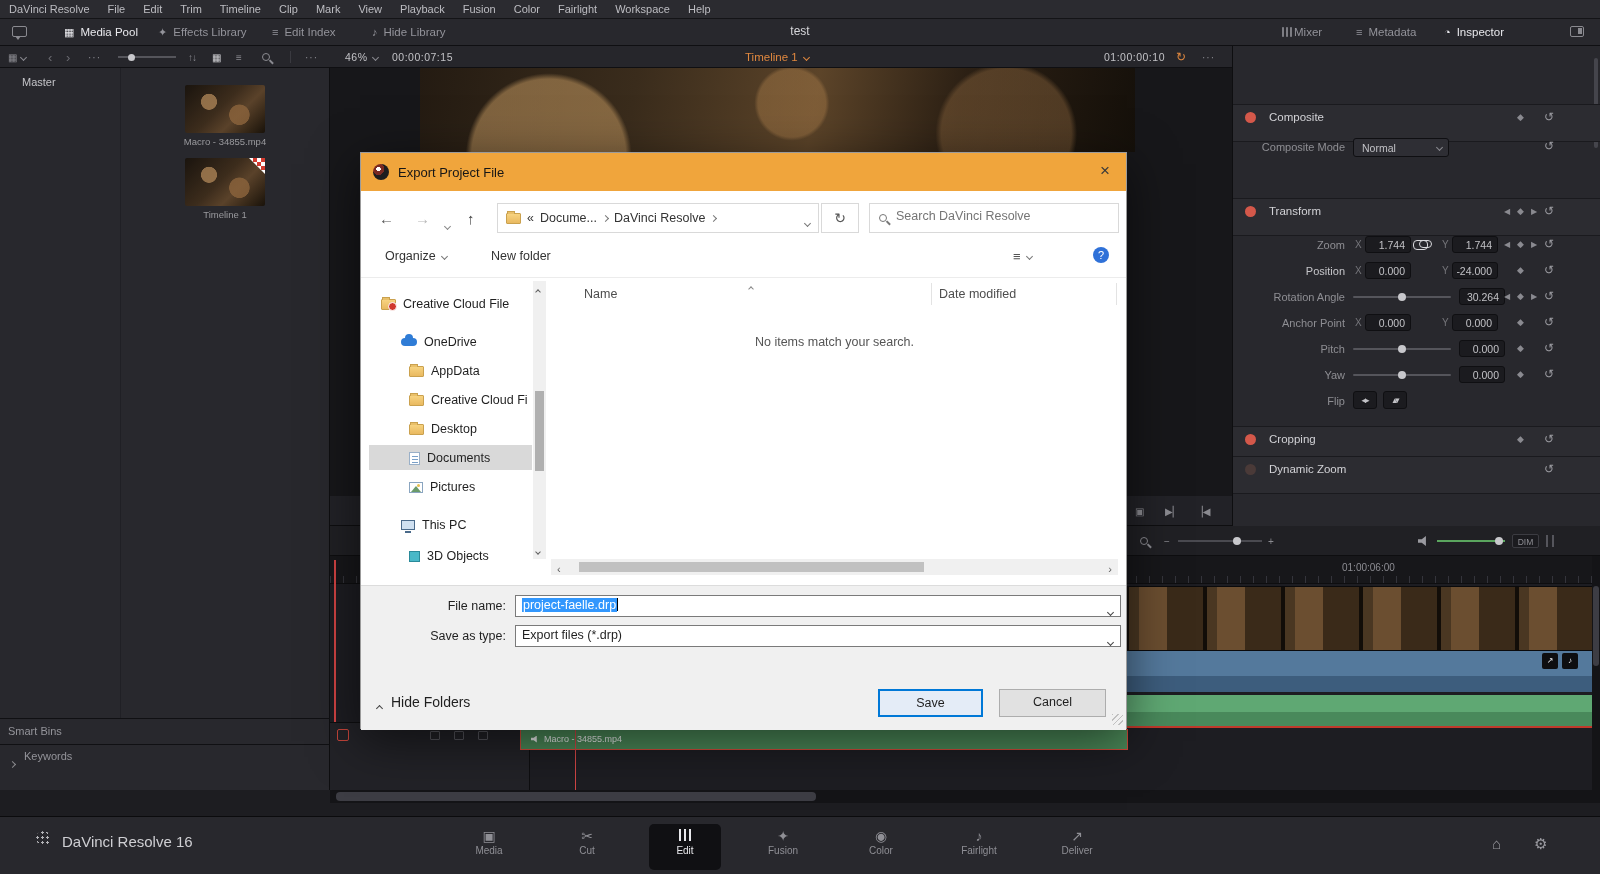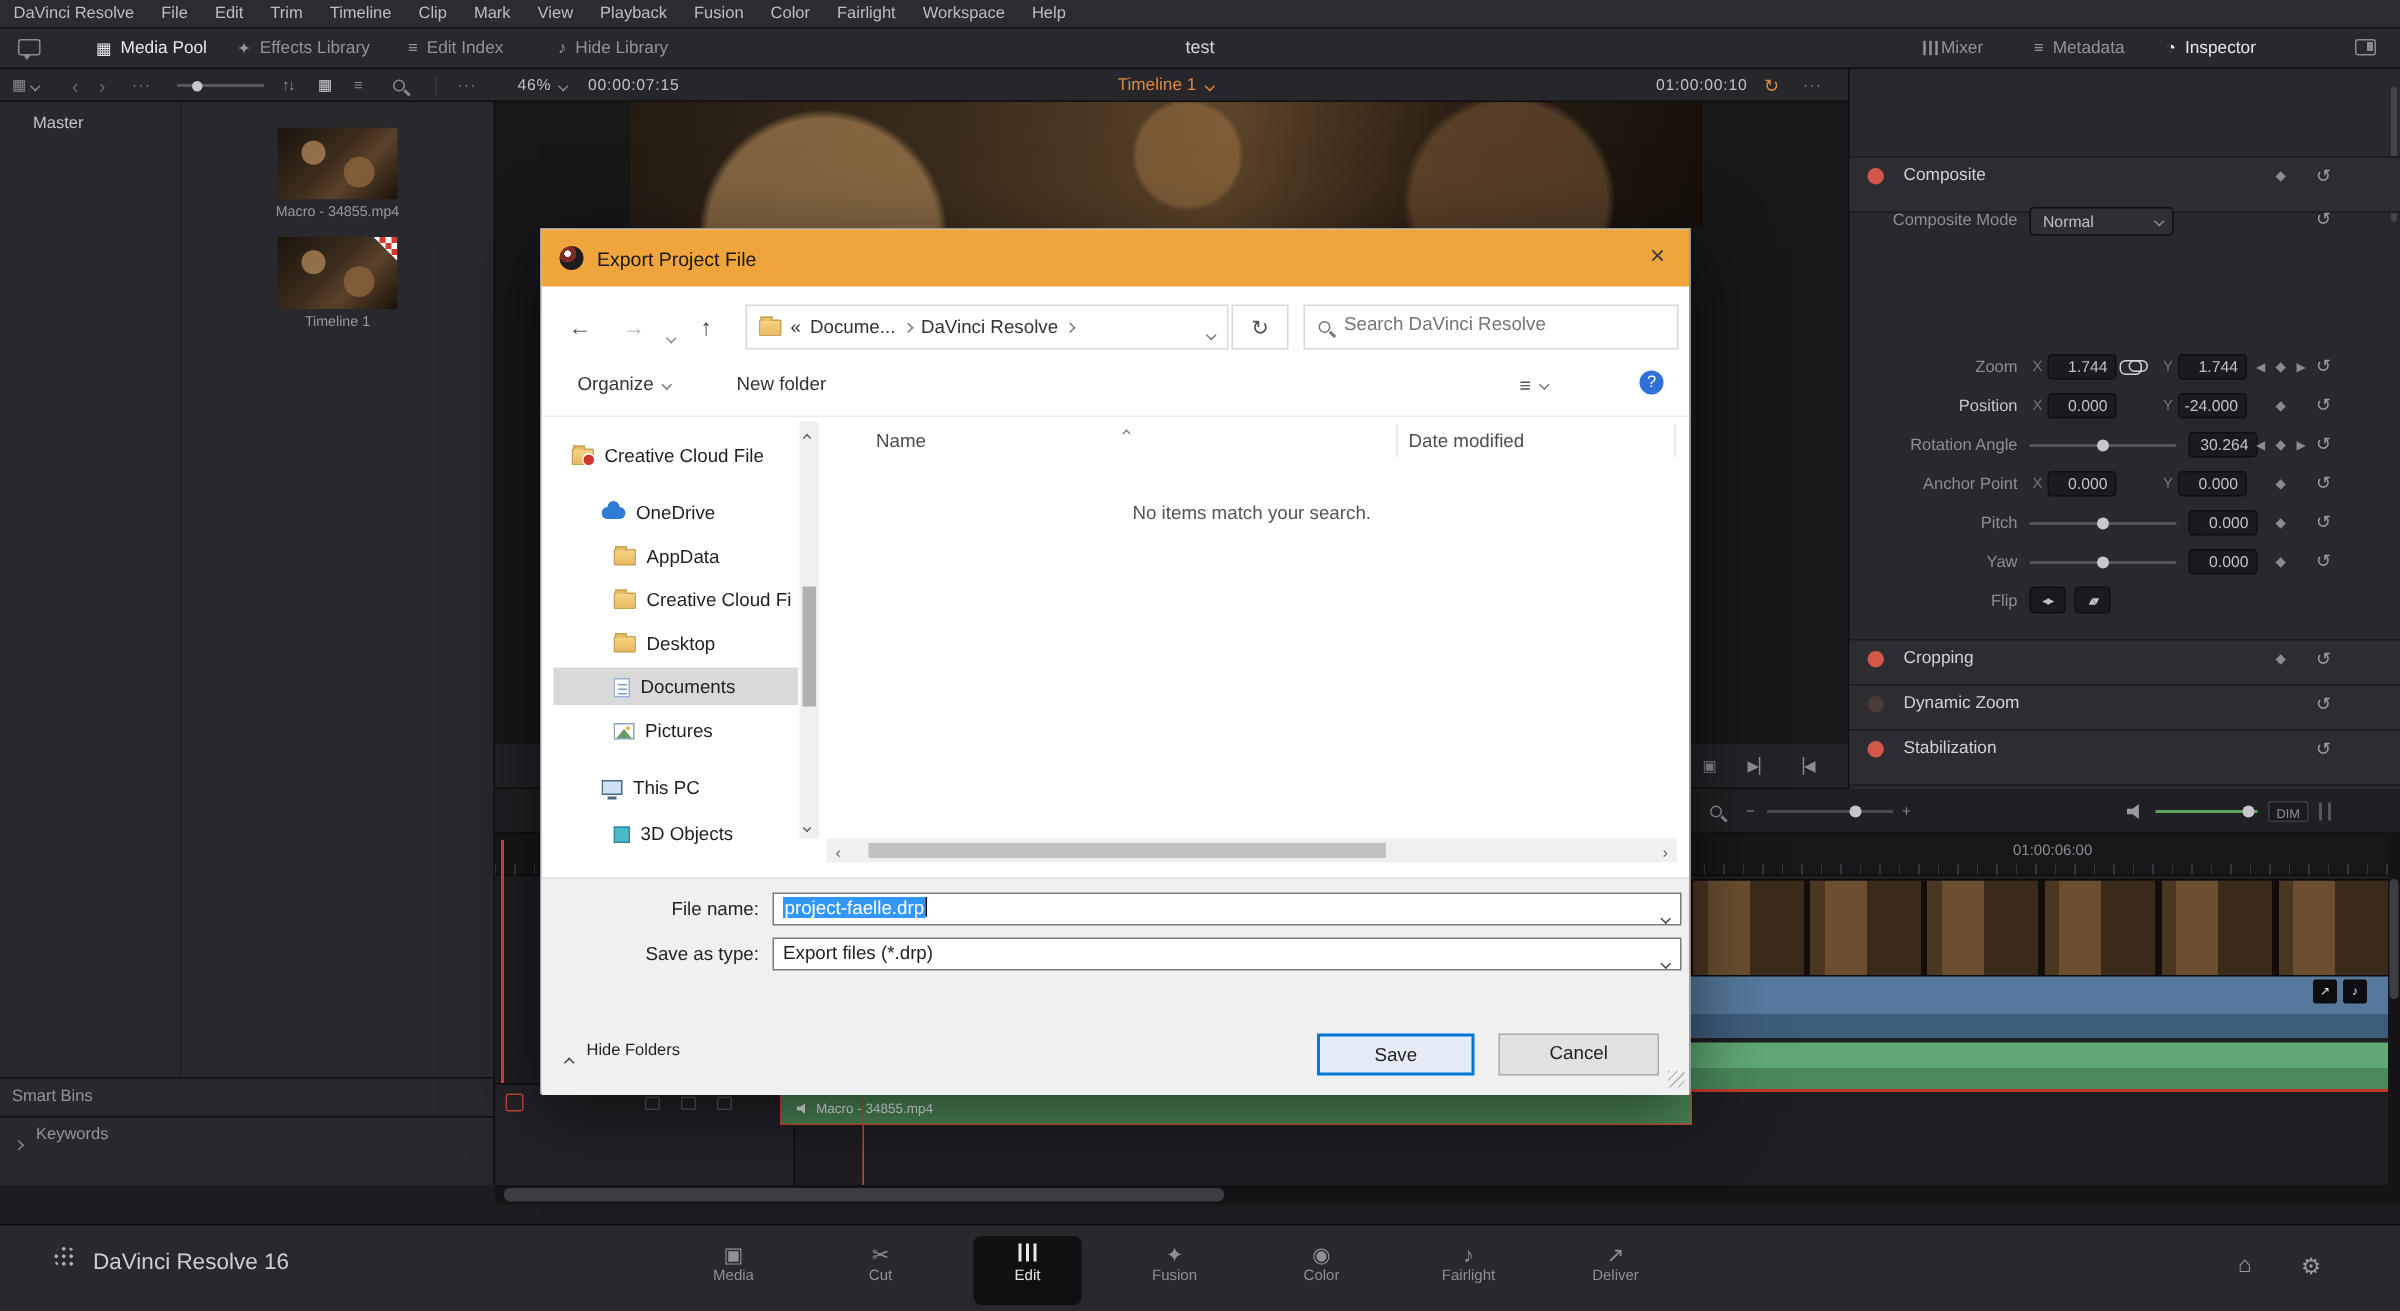--- a/index.html
+++ b/index.html
@@ -185,21 +185,21 @@
 .larr{position:absolute;top:4px;font-size:11px;color:#606060}
 .bottompane{position:absolute;left:0;top:432px;width:100%;height:145px;background:#f0f0f0;border-top:1px solid #dcdcdc}
 .flabel{position:absolute;width:110px;text-align:right;font-size:12.5px;color:#1f1f1f}
 .finput{position:absolute;left:154px;width:606px;height:22px;background:#fff;border:1px solid #7a7a7a;padding:2px 6px;font-size:12.5px}
 .selarea{background:#3297fd;color:#fff;padding:0 1px}
 .caret{display:inline-block;width:1px;height:13px;background:#000;vertical-align:-2px}
 .dropchev{position:absolute;right:7px;top:8px;color:#444}
 .winbtn{position:absolute;top:536px;height:28px;text-align:center;font-size:12.5px;padding-top:5px}
 .savebtn{left:517px;width:105px;background:#e4ecf7;border:2px solid #0078d7}
 .cancelbtn{left:638px;width:107px;background:#e1e1e1;border:1px solid #adadad}
-.hidef{position:absolute;left:30px;top:541px;font-size:11px;color:#1f1f1f}
+.hidef{position:absolute;left:30px;top:541px;font-size:14px;color:#1f1f1f}
 .grip{position:absolute;right:3px;bottom:3px;width:11px;height:11px;background:repeating-linear-gradient(135deg,#c0c0c0 0 1px,transparent 1px 4px)}
 
 
 .ficon{display:inline-block;width:15px;height:11px;background:linear-gradient(#f7d380,#e9b960);border:1px solid #caa14e;border-radius:1px;position:relative;flex:none}
 .ficon::before{content:"";position:absolute;top:-3px;left:0;width:6px;height:2px;background:#e9c06a;border:1px solid #caa14e;border-bottom:none}
 .ccdot::after{content:"";position:absolute;right:-2px;bottom:-2px;width:7px;height:7px;border-radius:50%;background:#d0382e;border:1px solid #fff}
 .cloudic{display:inline-block;width:16px;height:8px;background:#2f7cd6;border-radius:8px;position:relative;flex:none}
 .cloudic::before{content:"";position:absolute;left:4px;top:-4px;width:8px;height:8px;background:#2f7cd6;border-radius:50%}
 .docic{display:inline-block;width:11px;height:13px;background:#fff;border:1px solid #9ab0c8;position:relative;flex:none}
 .docic::before{content:"";position:absolute;left:2px;top:3px;width:6px;height:1px;background:#7aa0c8;box-shadow:0 3px 0 #7aa0c8,0 6px 0 #7aa0c8}
@@ -419,20 +419,28 @@
       <span class="ititle">Composite</span>
       <span class="kdi i i-kf" style="left:284px"></span>
       <span class="rst i i-reset"></span>
     </div>
     <div class="irow" style="top:88px">
       <span class="ilabel">Composite Mode</span>
       <span class="idrop"><span>Normal</span><span class="chev down"></span></span>
       <span class="rst i i-reset"></span>
     </div>
 
+    <div class="irow ihead" style="top:152px">
+      <span class="tdot"></span>
+      <span class="ititle">Transform</span>
+      <span class="kic i i-kl" style="left:271px"></span>
+      <span class="kdi i i-kf" style="left:284px"></span>
+      <span class="kic i i-kr" style="left:298px"></span>
+      <span class="rst i i-reset"></span>
+    </div>
     <div class="irow" style="top:186px">
       <span class="ilabel">Zoom</span>
       <span class="axis" style="left:122px">X</span>
       <span class="ibox" style="left:132px">1.744</span>
       <span class="linkic"></span>
       <span class="axis" style="left:209px">Y</span>
       <span class="ibox" style="left:219px">1.744</span>
       <span class="kic i i-kl" style="left:271px"></span>
       <span class="kdi i i-kf" style="left:284px"></span>
       <span class="kic i i-kr" style="left:298px"></span>
@@ -493,25 +501,20 @@
     </div>
 
     <div class="irow" style="top:342px">
       <span class="ilabel">Flip</span>
       <span class="fbtn i i-fliph" style="left:120px"></span>
       <span class="fbtn i i-flipv" style="left:150px"></span>
     </div>
     <div class="irow ihead" style="top:410px">
       <span class="tdot off"></span>
       <span class="ititle">Dynamic Zoom</span>
-      <span class="rst i i-reset"></span>
-    </div>
-    <div class="irow ihead" style="top:440px">
-      <span class="tdot"></span>
-      <span class="ititle">Stabilization</span>
       <span class="rst i i-reset"></span>
     </div>
   </div>
 
   <div class="botbar">
     <span class="logodots"></span>
     <span class="applabel">DaVinci Resolve 16</span>
     <div class="page" style="left:453px">
       <div class="picon i i-screen"></div>
       <div class="plabel">Media</div>

